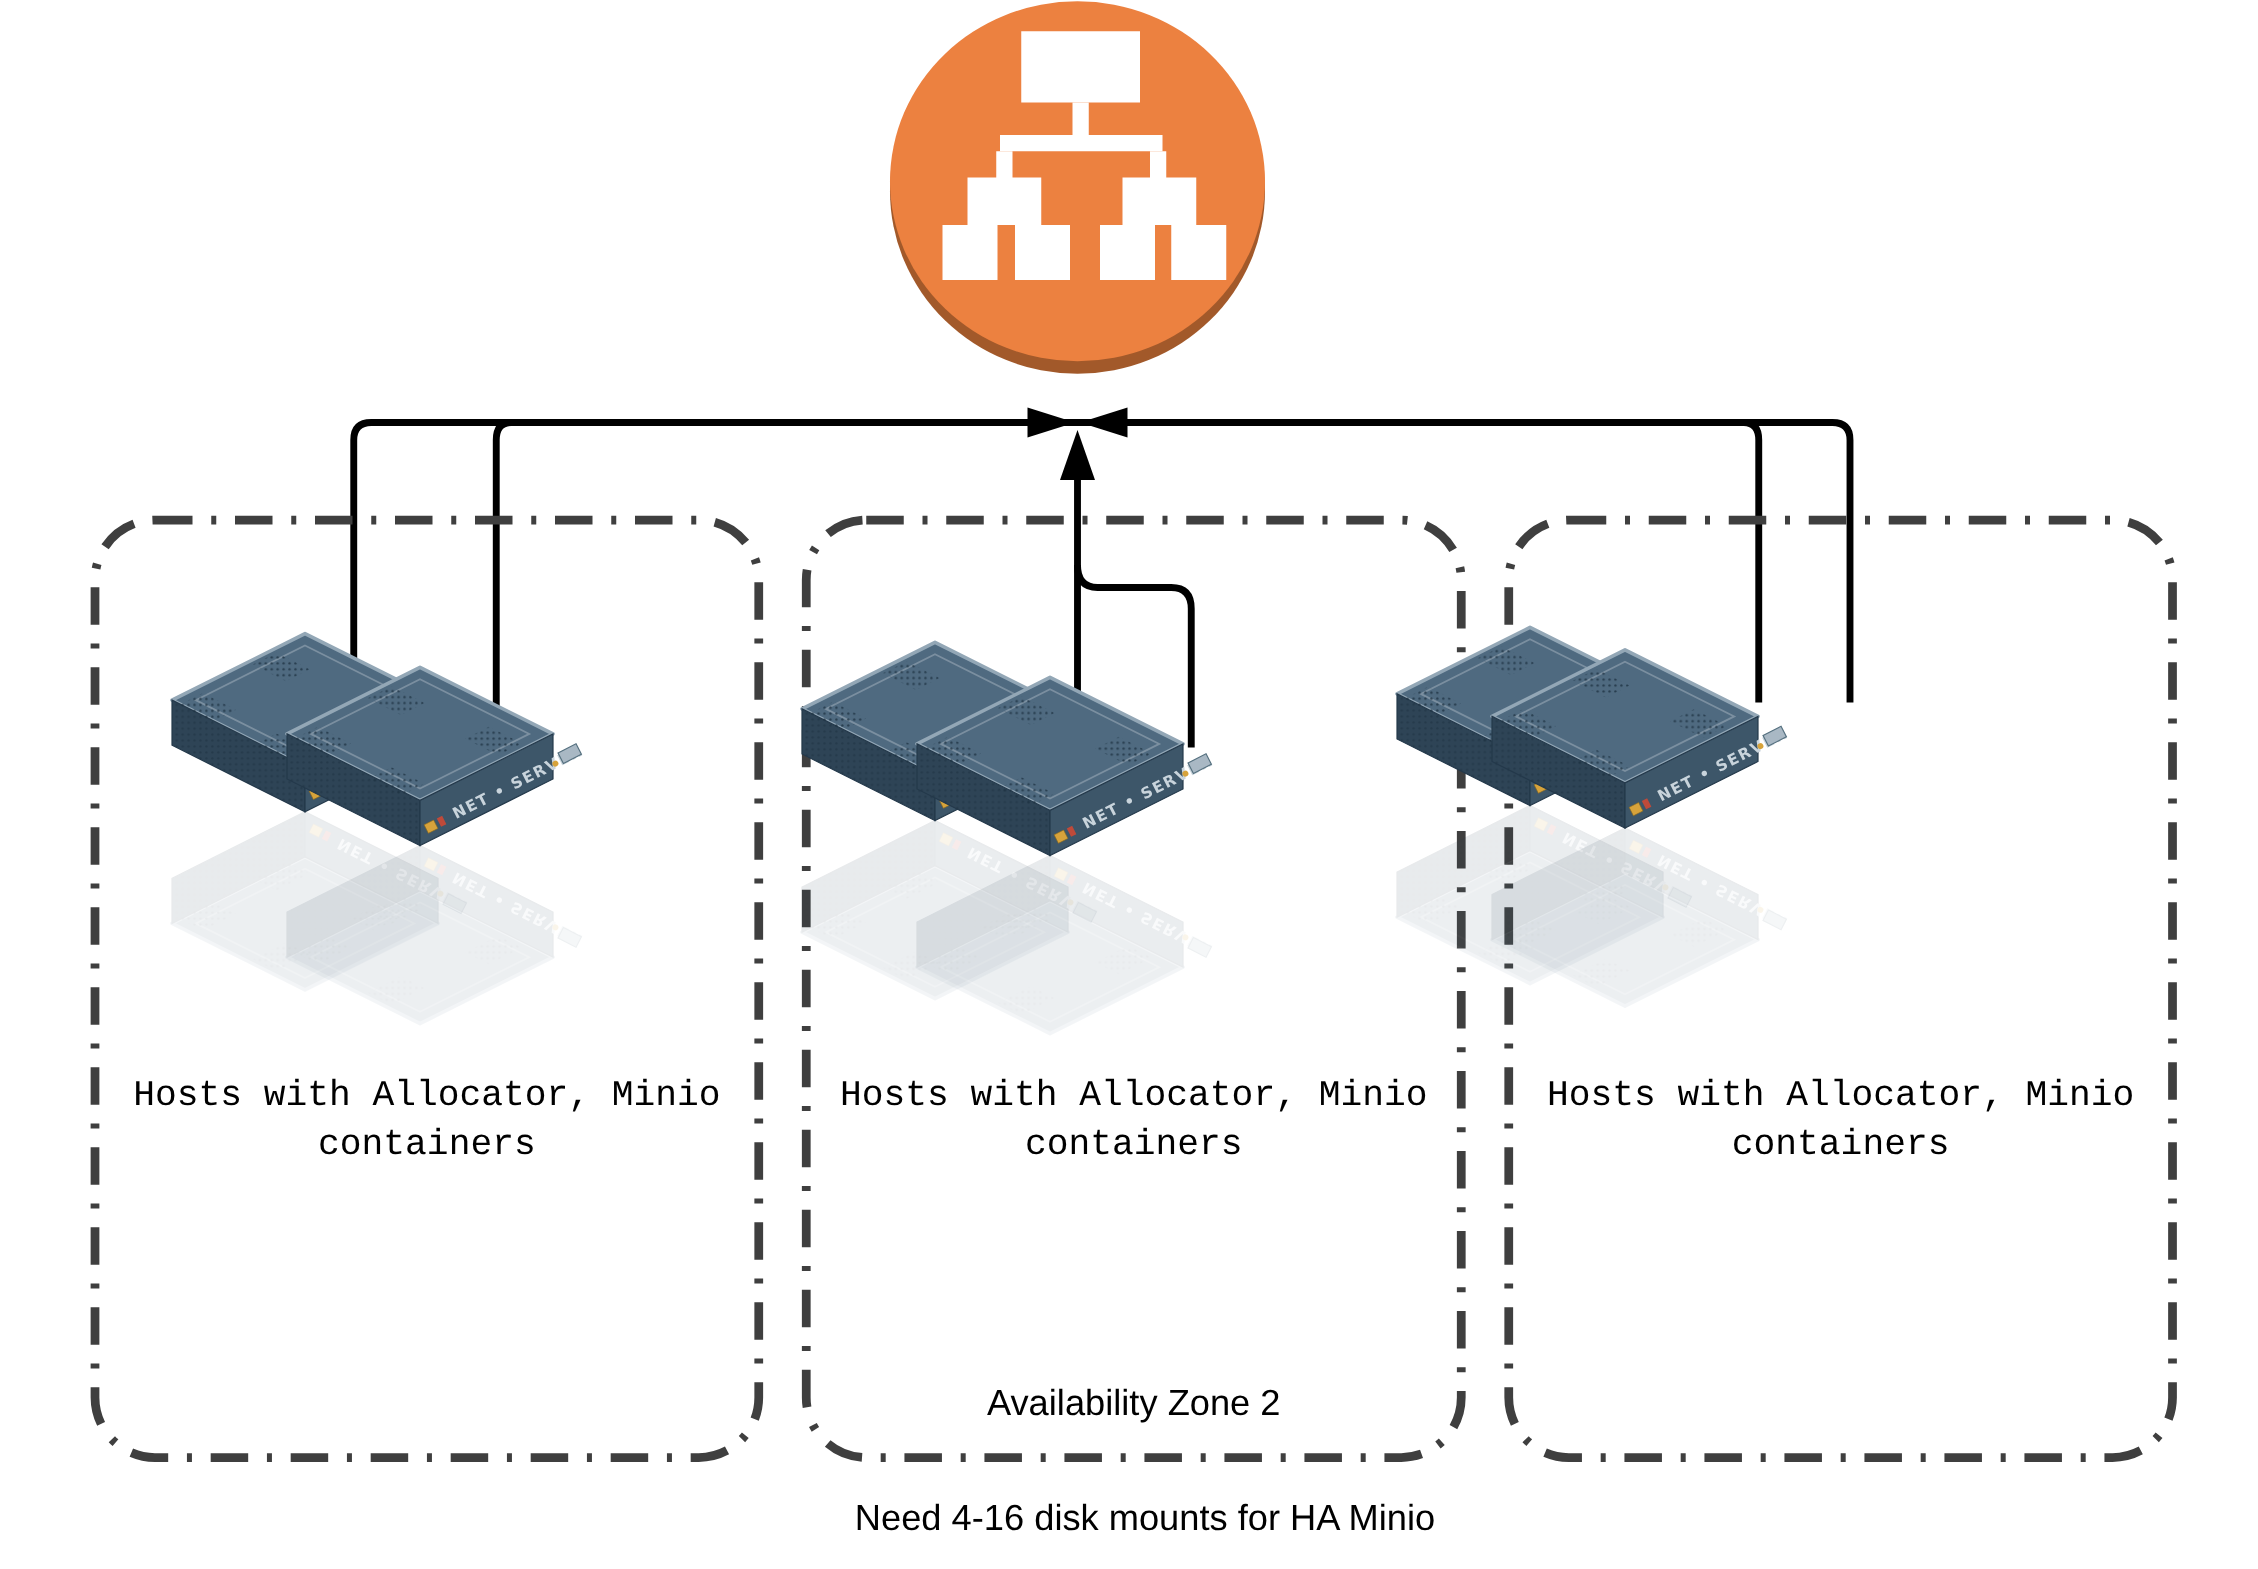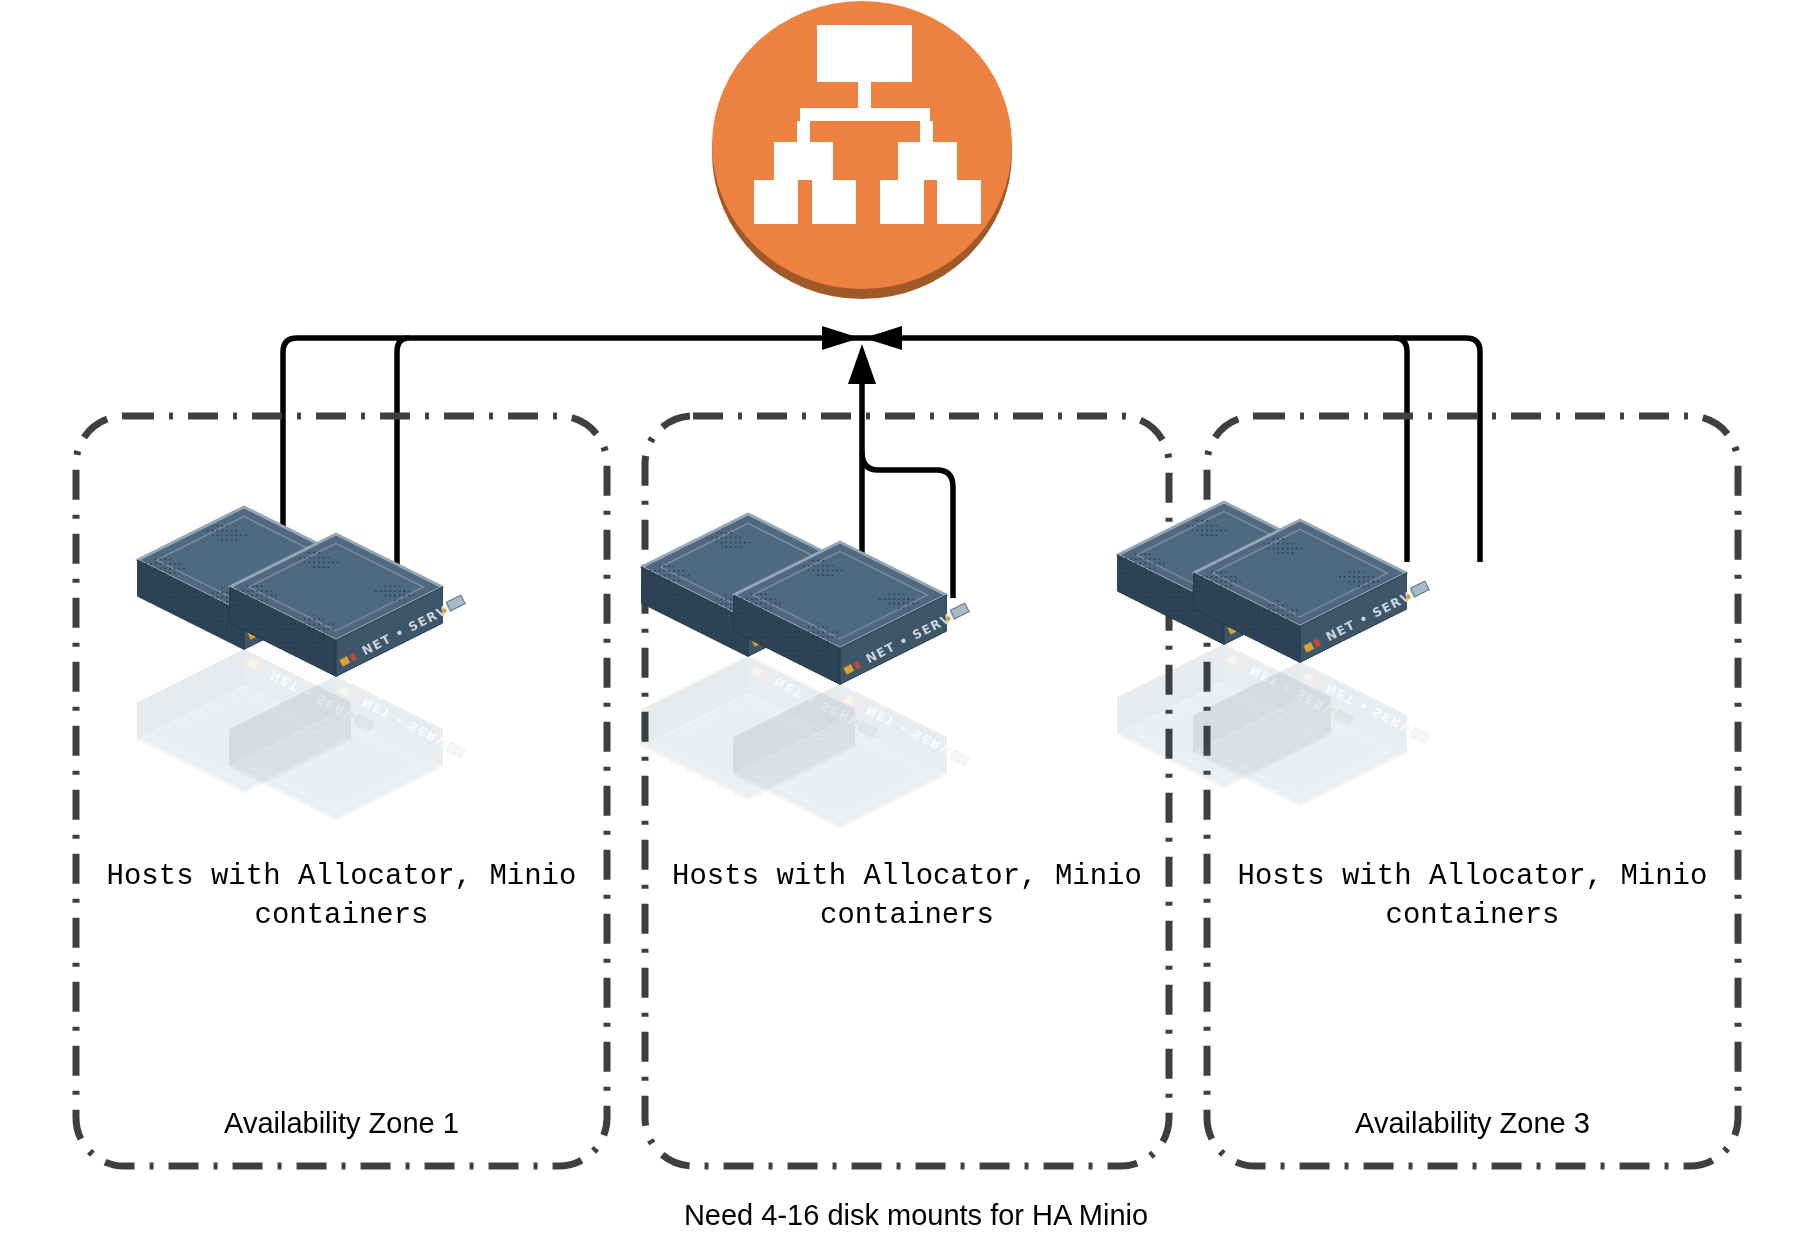--- a/index.html
+++ b/index.html
@@ -136,18 +136,17 @@
   </div>
   <div class="label hosts-caption" style="left:645px;top:857px;width:524px;">
     <div>Hosts with Allocator, Minio</div>
     <div>containers</div>
   </div>
   <div class="label hosts-caption" style="left:1207px;top:857px;width:531px;">
     <div>Hosts with Allocator, Minio</div>
     <div>containers</div>
   </div>
 
-  <div class="label" style="left:76px;top:1104px;width:531px;">Availability Zone 1</div>
-  <div class="label" style="left:1207px;top:1104px;width:531px;">Availability Zone 3</div>
+  <div class="label" style="left:645px;top:1104px;width:524px;">Availability Zone 2</div>
 
   <div class="label" style="left:0px;top:1196px;width:1806px;padding-left:13px;">Need 4-16 disk mounts for HA Minio</div>
 
 </div>
 
 </body></html>

